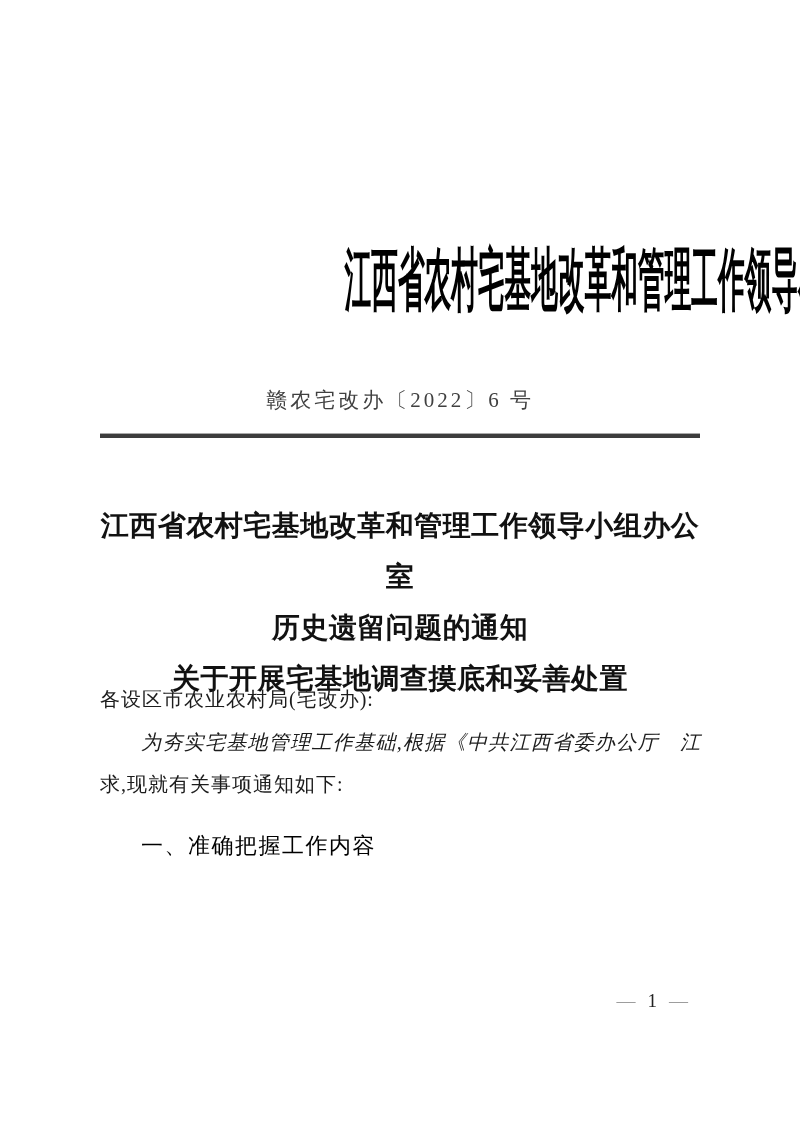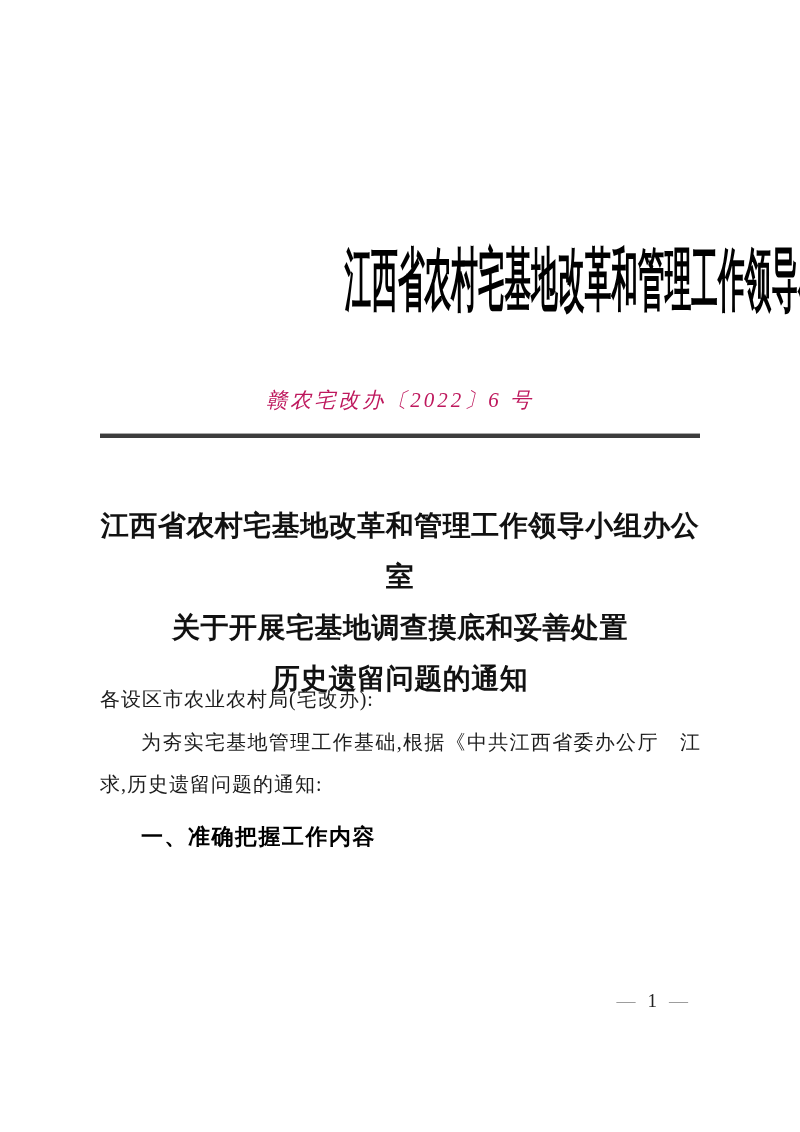--- a/index.html
+++ b/index.html
@@ -37,22 +37,21 @@
 
   
   .doc-number {
     position: absolute;
     top: 386px;
     left: 0;
     width: 800px;
     text-align: center;
     font-size: 21px;
     letter-spacing: 3px;
-    color: #be185d;
-    font-style: italic;
+    color: #404040;
   }
 
   
   .divider {
     position: absolute;
     top: 433px;
     left: 100px;
     width: 600px;
     height: 4px;
     background: #3d3d3d;
@@ -83,29 +82,30 @@
     line-height: 42.5px;
     color: #1c1c1c;
     letter-spacing: 1px;
   }
   .body-line { white-space: nowrap; }
   .jl {
     white-space: normal;
     letter-spacing: 0;
     text-align: justify;
     text-align-last: justify;
+    font-style: italic;
   }
   .indent { text-indent: 41px; }
   .heading {
     font-family: "Liberation Sans", "DejaVu Sans", sans-serif;
-    font-weight: bold;
+    font-weight: normal;
     font-size: 22px;
     color: #000000;
     letter-spacing: 1.5px;
-    margin-top: 10px;
+    margin-top: 19px;
   }
 
   
   .page-number {
     position: absolute;
     top: 990px;
     left: 0;
     width: 800px;
     box-sizing: border-box;
     padding-right: 112px;
@@ -124,28 +124,28 @@
   <div class="masthead">
     <span class="masthead-text">江西省农村宅基地改革和管理工作领导小组办公室</span>
   </div>
 
   <div class="doc-number">赣农宅改办〔2022〕6 号</div>
 
   <div class="divider"></div>
 
   <div class="notice-title">
     <div class="title-line">江西省农村宅基地改革和管理工作领导小组办公室</div>
+    <div class="title-line">历史遗留问题的通知</div>
     <div class="title-line">关于开展宅基地调查摸底和妥善处置</div>
-    <div class="title-line">历史遗留问题的通知</div>
   </div>
 
   <div class="notice-body">
     <div class="body-line salutation">各设区市农业农村局(宅改办):</div>
     <div class="body-line jl indent">为夯实宅基地管理工作基础,根据《中共江西省委办公厅　江</div>
-    <div class="body-line">求,历史遗留问题的通知:</div>
+    <div class="body-line">求,现就有关事项通知如下:</div>
     <div class="body-line heading indent">一、准确把握工作内容</div>
   </div>
 
   <div class="page-number">
     <span class="dash">—</span><span class="num">1</span><span class="dash">—</span>
   </div>
 
 </div>
 
 </body></html>

